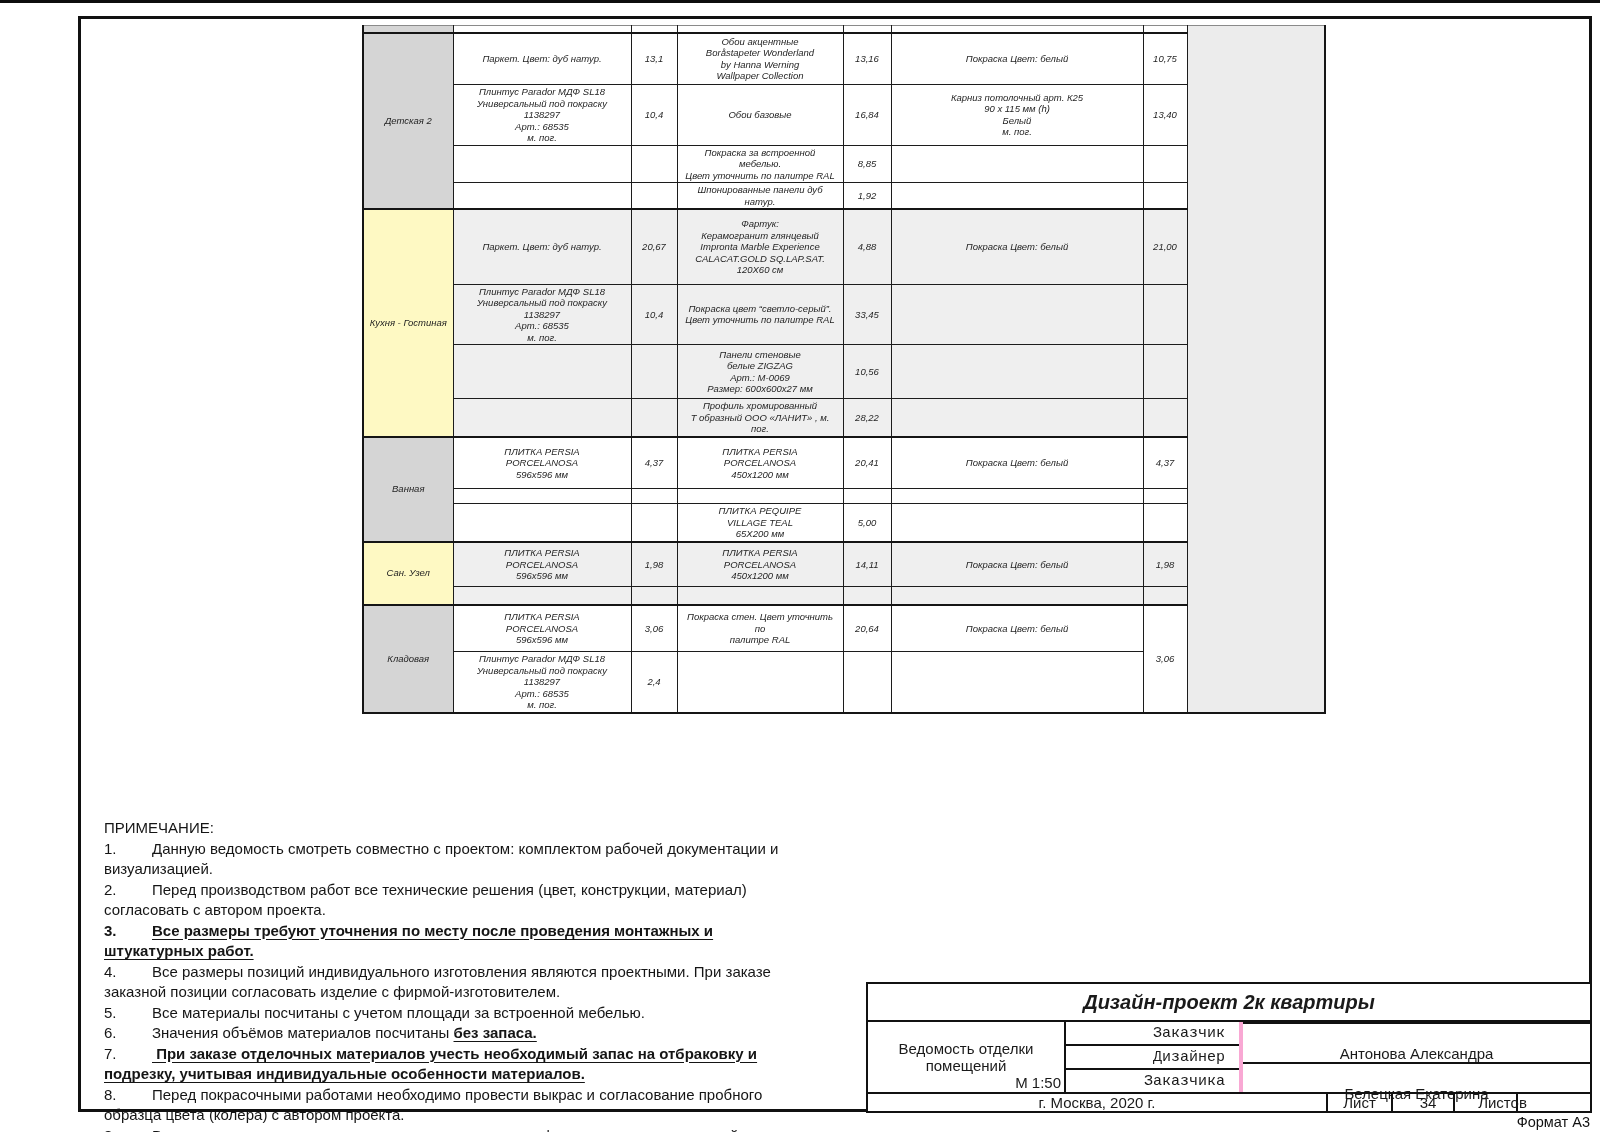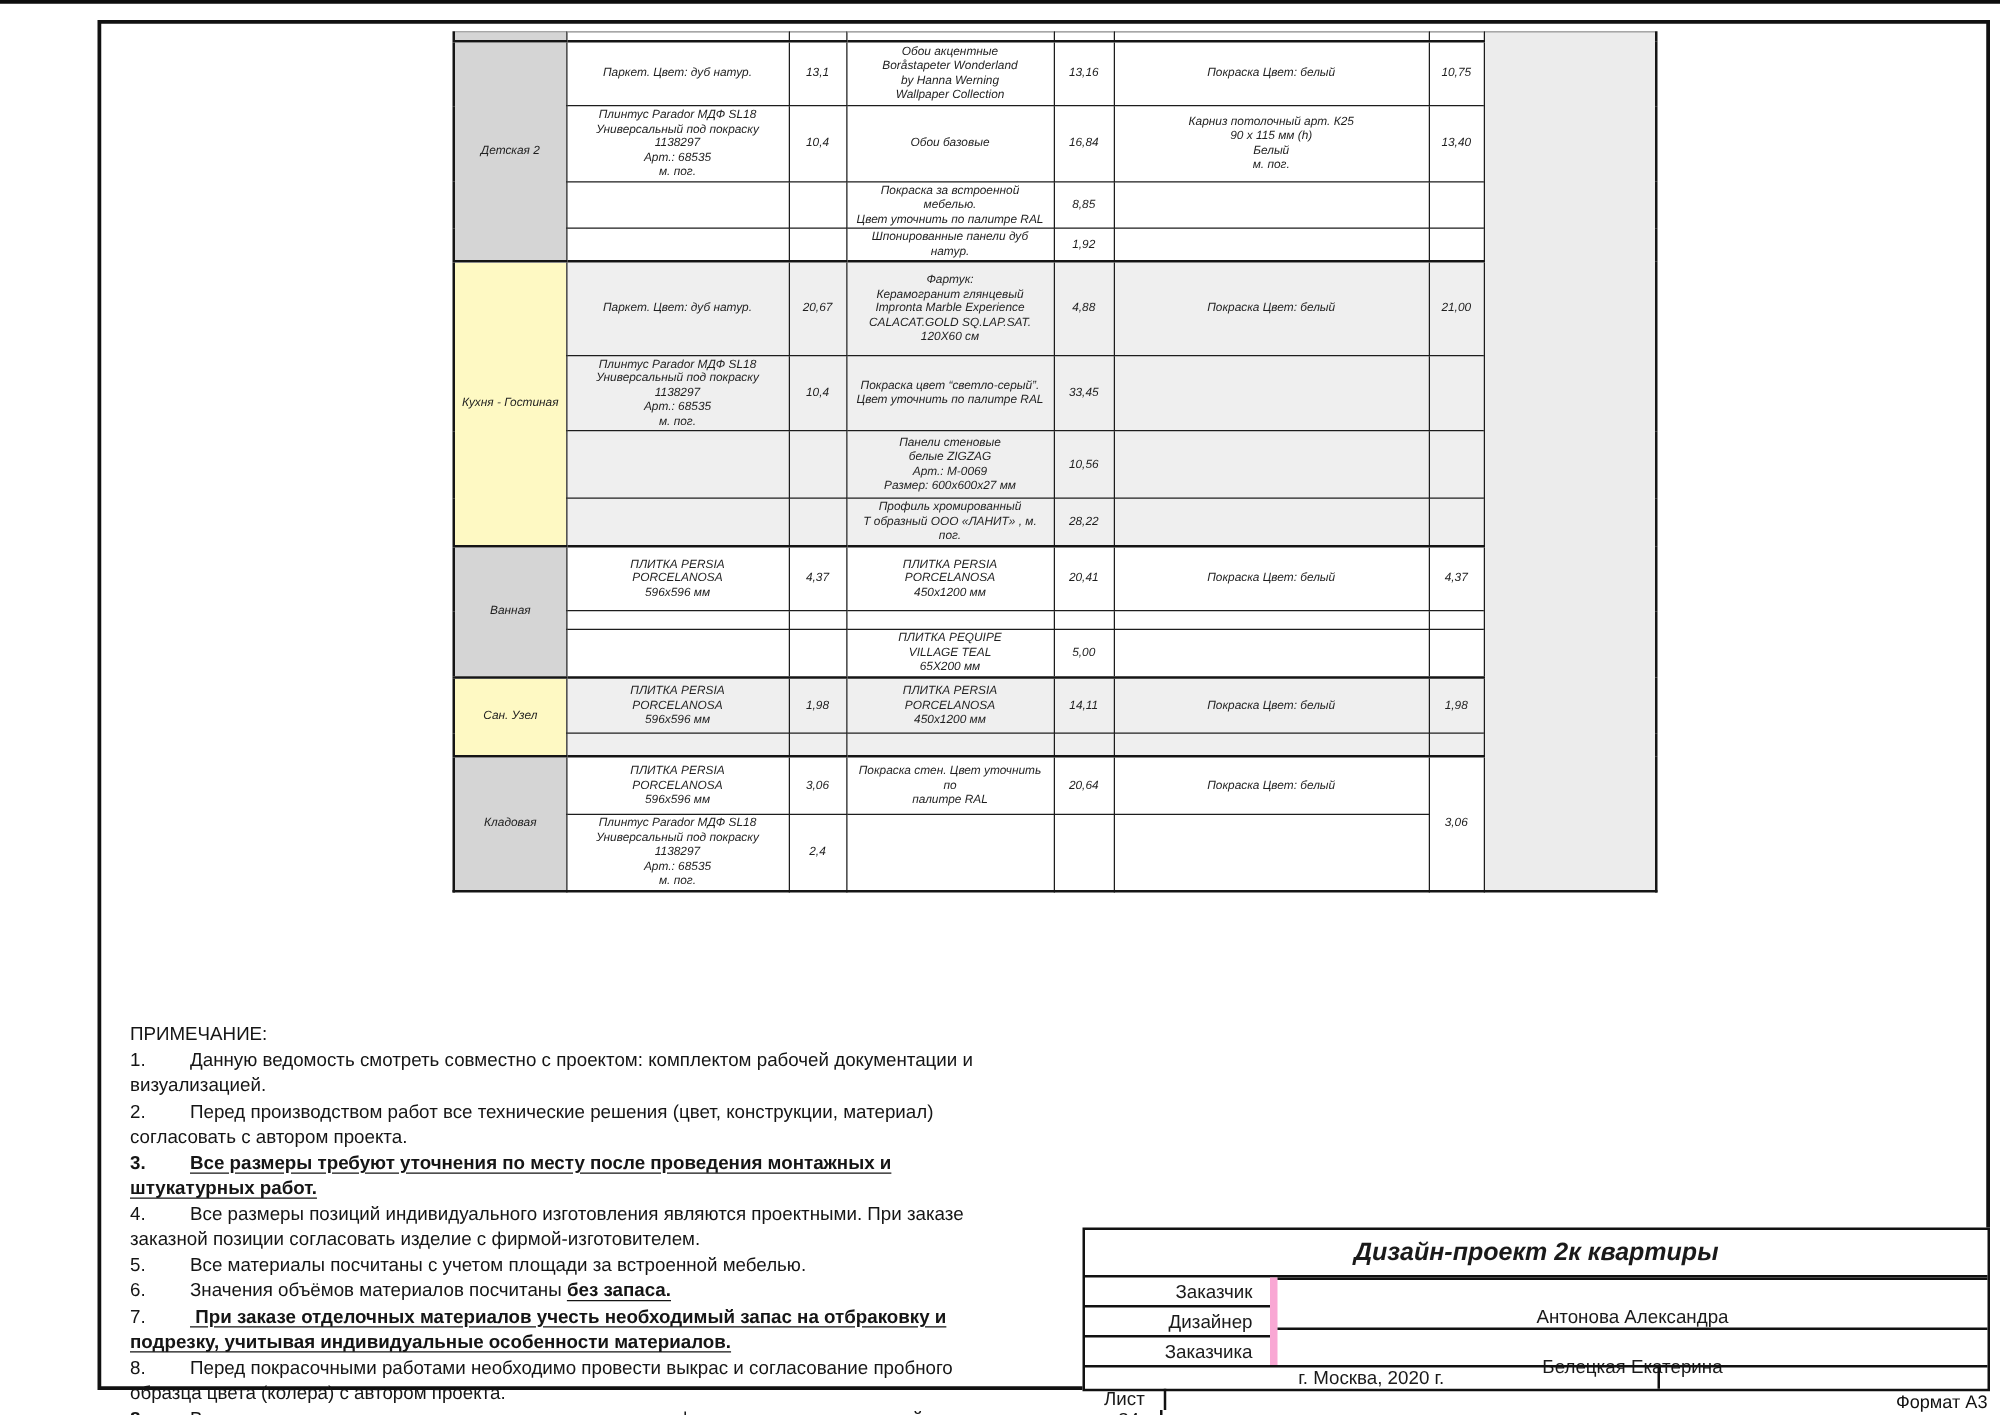--- a/index.html
+++ b/index.html
@@ -32,26 +32,26 @@
   
   .tb{position:absolute;left:866px;top:982px;width:726px;height:131px;border:2px solid #111;
       box-sizing:border-box;display:flex;flex-direction:column;font-size:15px;background:#fff;}
   .tb *{box-sizing:border-box;}
   .tb-r1{height:38px;border-bottom:2px solid #111;display:flex;align-items:center;justify-content:center;
          font-weight:bold;font-style:italic;font-size:20px;}
   .tb-mid{flex:1;display:flex;min-height:0;}
   .tb-doc{width:198px;border-right:2px solid #111;position:relative;display:flex;align-items:center;
           justify-content:center;text-align:center;padding:0 6px;}
   .tb-scale{position:absolute;right:3px;bottom:1px;}
-  .tb-roles{width:154px;border-right:6px solid #f9a8d4;display:flex;flex-direction:column;}
+  .tb-roles{width:177px;border-right:4px solid #f9a8d4;display:flex;flex-direction:column;font-family:Liberation Mono, monospace;}
   .tb-names{flex:1;display:flex;flex-direction:column;gap:21px;}
   .tb-roles .cell{flex:1;display:flex;align-items:center;justify-content:flex-end;padding-right:14px;}
   .tb-names .cell{flex:1;display:flex;align-items:center;justify-content:center;}
   .tb-roles .cell.bl,.tb-names .cell.bl{border-bottom:2px solid #111;}
-  .tb-bot{height:19px;border-top:2px solid #111;display:flex;flex-direction:column;}
+  .tb-bot{height:19px;border-top:2px solid #111;display:flex;}
   .tb-bot>div{display:flex;align-items:center;justify-content:center;border-right:2px solid #111;}
   .tb-city{width:460px;}
   .tb-sheet{width:65px;}
   .tb-sheetnum{width:62px;padding-left:10px;}
   .tb-sheets{width:63px;padding-left:34px;}
   .tb-last{flex:1;border-right:none !important;}
 
   .format{position:absolute;top:1114px;left:1450px;width:140px;text-align:right;font-size:14.5px;color:#111;}
 </style>
 </head>
@@ -265,20 +265,24 @@
     <div><span class="note-num">6.</span><span>Значения объёмов материалов посчитаны </span><span class="note-emph">без запаса.</span></div>
     <div><span class="note-num">7.</span><span class="note-emph"> При заказе отделочных материалов учесть необходимый запас на отбраковку и подрезку, учитывая индивидуальные особенности материалов.</span></div>
     <div><span class="note-num">8.</span><span>Перед покрасочными работами необходимо провести выкрас и согласование пробного образца цвета (колера) с автором проекта.</span></div>
     <div><span class="note-num b">8.</span><span>Все позиции и производители, представленные в спецификации, носят справочный характер и могут быть заменены на аналоги по усмотрению Заказчика.</span></div>
 
   </div>
 
   <div class="tb">
     <div class="tb-r1">Дизайн-проект 2к квартиры</div>
     <div class="tb-mid">
+      <div class="tb-doc">
+        <span>Ведомость отделки помещений</span>
+        <span class="tb-scale">М 1:50</span>
+      </div>
       <div class="tb-roles">
         <div class="cell bl">Заказчик</div>
         <div class="cell bl">Дизайнер</div>
         <div class="cell">Заказчика</div>
       </div>
       <div class="tb-names">
         <div class="cell bl"></div>
         <div class="cell bl">Антонова Александра</div>
         <div class="cell">Белецкая Екатерина</div>
       </div>

